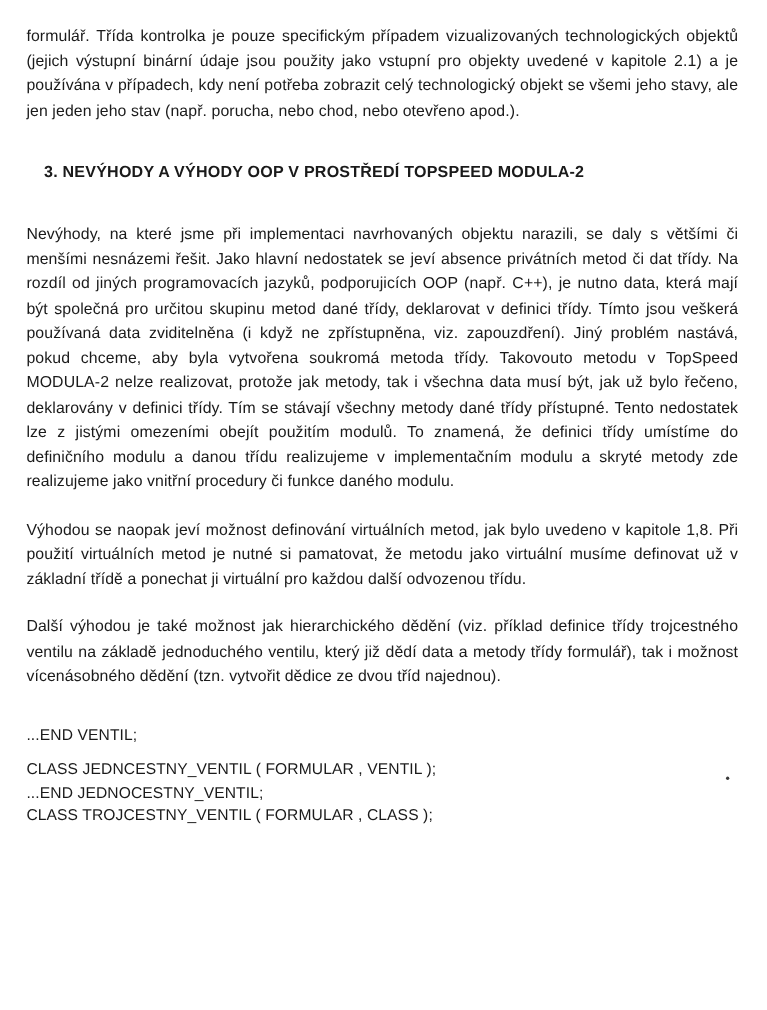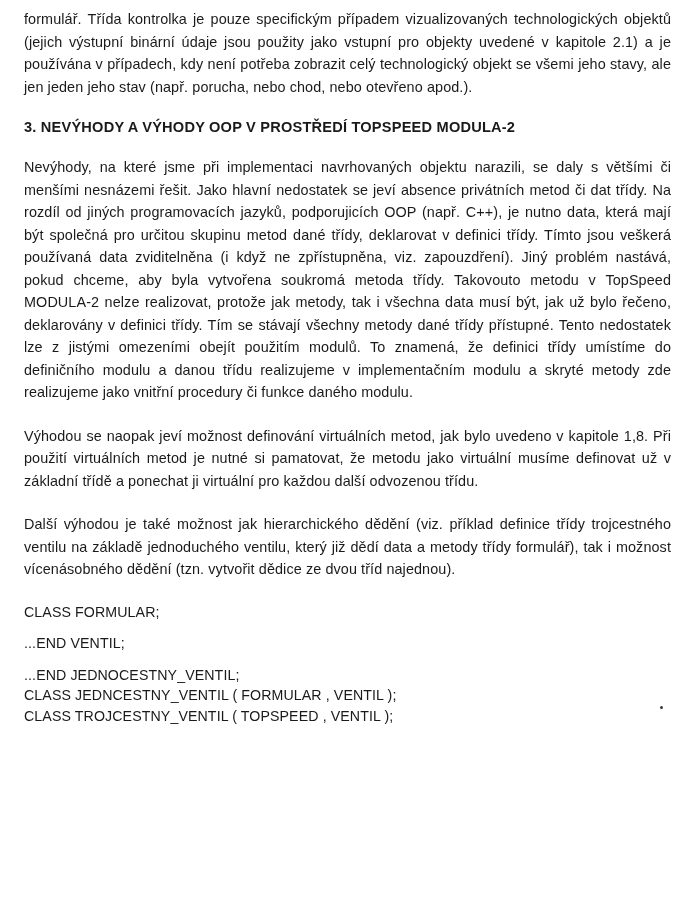--- a/index.html
+++ b/index.html
@@ -11,35 +11,35 @@
     width: 697px;
     height: 918px;
     font-family: "Liberation Sans", sans-serif;
     color: #1a1a1a;
     overflow: hidden;
   }
   .page {
     width: 697px;
     height: 918px;
     box-sizing: border-box;
-    padding: 8px 26px 0 24px;
+    padding: 22px 26px 0 24px;
     position: relative;
   }
   p.para {
     margin: 0;
     font-size: 14.4px;
     line-height: 22.5px;
     text-align: justify;
     text-justify: inter-word;
     letter-spacing: 0.1px;
   }
   .gap-md { height: 19px; }
   .gap-lg { height: 21px; }
   h2.heading {
-    margin: 0;
+    margin: 16px;
     font-size: 14.6px;
     font-weight: bold;
     line-height: 20px;
     letter-spacing: 0.2px;
   }
   .code-block {
     font-size: 14.2px;
     line-height: 20.5px;
     letter-spacing: 0.1px;
   }
@@ -76,32 +76,31 @@
 
   <p class="para">Výhodou se naopak jeví možnost definování virtuálních metod, jak bylo uvedeno v kapitole 1,8. Při použití virtuálních metod je nutné si pamatovat, že metodu jako virtuální musíme definovat už v základní třídě a ponechat ji virtuální pro každou další odvozenou třídu.</p>
 
   <div class="gap-lg"></div>
 
   <p class="para">Další výhodou je také možnost jak hierarchického dědění (viz. příklad definice třídy trojcestného ventilu na základě jednoduchého ventilu, který již dědí data a metody třídy formulář), tak i možnost vícenásobného dědění (tzn. vytvořit dědice ze dvou tříd najednou).</p>
 
   <div class="gap-lg"></div>
 
   <div class="code-block">
-    <div class="code-line">CLASS FORMULAR;</div>
   </div>
 
   <div class="code-gap"></div>
 
   <div class="code-block">
     <div class="code-line">...END VENTIL;</div>
   </div>
 
   <div class="code-gap"></div>
 
   <div class="code-block">
+    <div class="code-line">CLASS JEDNCESTNY_VENTIL ( FORMULAR , VENTIL );</div>
     <div class="code-line">...END JEDNOCESTNY_VENTIL;</div>
-    <div class="code-line">CLASS JEDNCESTNY_VENTIL ( FORMULAR , VENTIL );</div>
-    <div class="code-line">CLASS TROJCESTNY_VENTIL ( TOPSPEED , VENTIL );</div>
+    <div class="code-line">CLASS TROJCESTNY_VENTIL ( FORMULAR , CLASS );</div>
   </div>
 
   <div class="tiny-dot"></div>
 
 </div>
 
 </body></html>

